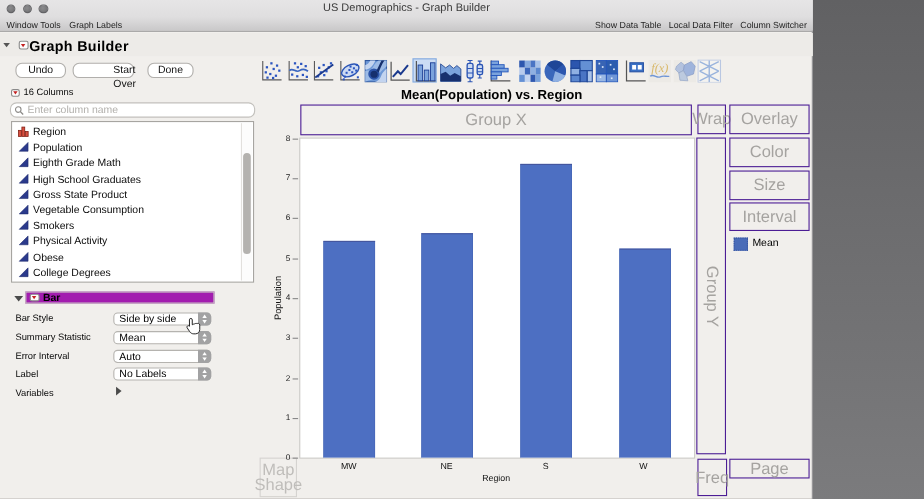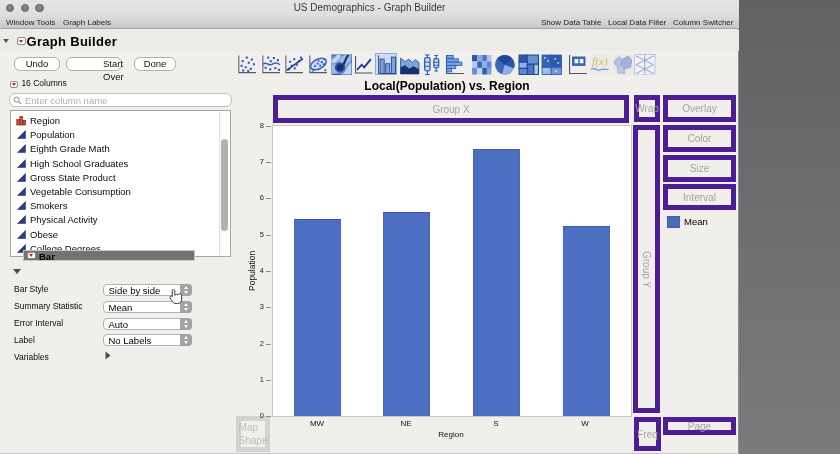--- a/index.html
+++ b/index.html
@@ -35,34 +35,34 @@
 
 #search { position:absolute; left:9px; top:93px; width:223px; height:14px; background:#fff;
   border:1px solid #c2c0bc; border-radius:6px; font-size:9.5px; color:#b2b0ac; line-height:13px; padding-left:15px; }
 #collist { position:absolute; left:10px; top:110px; width:221px; height:147px; background:#fff; border:1px solid #a7a5a1; }
 .crow { position:absolute; left:5px; height:14.2px; font-size:9.5px; color:#0a0a0a; line-height:14.2px; }
 .crow .ic { display:inline-block; width:11px; height:11px; vertical-align:-2px; margin-right:3px; }
 #vsb { position:absolute; right:1px; top:1px; width:10px; height:143px; background:#fcfcfc; border-left:1px solid #e2e0dd; }
 #vsb .thumb { position:absolute; left:1px; top:27px; width:7px; height:92px; background:#b4b2af; border-radius:4px; }
 
 
-#barhdr { position:absolute; left:23px; top:250px; width:172px; height:11px; background:#737373; border:1px solid #c8c6c3; }
+#barhdr { position:absolute; left:23px; top:265px; width:172px; height:11px; background:#a21caf; border:1px solid #c8c6c3; }
 .ptri { position:absolute; width:0; height:0; border-left:4px solid transparent; border-right:4px solid transparent; border-top:5.5px solid #4a4a4a; }
 .plabel { position:absolute; left:14px; font-size:8.5px; color:#0a0a0a; }
 .dd { position:absolute; left:103px; width:89px; height:12px; background:#fff; border:1px solid #b5b3af; border-radius:4px;
   font-size:9.5px; color:#000; line-height:11px; padding-left:4.5px; }
 .dd .step { position:absolute; right:-1px; top:-1px; width:12px; height:12px; background:#a2a2a3; border-radius:0 4px 4px 0; }
 .dd .step:before { content:""; position:absolute; left:3.5px; top:2px; width:0; height:0;
   border-left:2.5px solid transparent; border-right:2.5px solid transparent; border-bottom:3px solid #fff; }
 .dd .step:after { content:""; position:absolute; left:3.5px; bottom:2px; width:0; height:0;
   border-left:2.5px solid transparent; border-right:2.5px solid transparent; border-top:3px solid #fff; }
 
 
-.zone { position:absolute; border:5px solid #4c1d95; color:#a5a3a0; font-size:10px;
-  display:flex; align-items:center; justify-content:center; }
+.zone { position:absolute; border:1px solid #4c1d95; color:#a5a3a0; font-size:15px;
+  display:flex; align-items:center; justify-content:center; text-align:center; }
 
 
 #plot { position:absolute; left:272px; top:125px; width:360px; height:292px; background:#fff; border:1px solid #c9c7c4; }
 .bar { position:absolute; bottom:0; width:47px; background:#4d6fc2; border-top:1px solid #44569e; box-shadow:inset 0.5px 0 0 #4464b2, inset -0.5px 0 0 #4464b2; }
 .ytick { position:absolute; right:0; width:22px; text-align:right; font-size:7.5px; color:#222; }
 .ytl { position:absolute; width:5px; height:1px; background:#888; }
 .xlab { position:absolute; font-size:8px; color:#111; text-align:center; width:40px; }
 #charttitle { position:absolute; left:267px; top:79px; width:360px; text-align:center; font-size:12px; font-weight:bold; color:#000; }
 </style>
 </head>
@@ -331,21 +331,21 @@
   <div class="dd" style="top:283.5px;">Side by side<span class="step"></span></div>
   <div class="dd" style="top:300.5px;">Mean<span class="step"></span></div>
   <div class="dd" style="top:317.5px;">Auto<span class="step"></span></div>
   <div class="dd" style="top:334px;">No Labels<span class="step"></span></div>
   <div class="ptri" style="left:104px; top:353px; transform:rotate(-90deg);"></div>
 
   <svg class="abs" style="left:168px; top:288px; width:16px; height:17px; z-index:9;" viewBox="0 0 16 17">
     <path d="M5.5 1.5 C6.3 1.5 6.8 2 6.8 2.8 L6.8 7.2 L7.3 7.2 C7.5 6.6 8 6.3 8.6 6.4 L9.2 6.6 C9.4 6.1 9.9 5.9 10.5 6 L11.2 6.3 C11.5 5.9 12 5.8 12.5 6 C13.2 6.3 13.6 6.8 13.6 7.6 L13.6 11.5 C13.6 13.8 12 15.5 9.6 15.5 L8.2 15.5 C6.6 15.5 5.3 14.8 4.4 13.4 L2.2 10.1 C1.8 9.5 1.9 8.8 2.4 8.4 C3 7.9 3.8 8 4.3 8.6 L4.2 2.8 C4.2 2 4.7 1.5 5.5 1.5 Z" fill="#fff" stroke="#222" stroke-width="0.9"></path>
   </svg>
 
-  <div id="charttitle">Local(Population) vs. Region</div>
+  <div id="charttitle">Mean(Population) vs. Region</div>
   <div class="zone" style="left:273px; top:95px; width:356px; height:28px;">Group X</div>
   <div class="zone" style="left:634px; top:95px; width:26px; height:27px;">Wrap</div>
   <div class="zone" style="left:663px; top:95px; width:73px; height:27px;">Overlay</div>
   <div class="zone" style="left:663px; top:155px; width:73px; height:27px;">Size</div>
   <div class="zone" style="left:663px; top:125px; width:73px; height:27px;">Color</div>
   <div class="zone" style="left:663px; top:184px; width:73px; height:26px;">Interval</div>
   <div class="zone" style="left:633px; top:125px; width:27px; height:288px;">
         <span style="transform:rotate(90deg); white-space:nowrap;">Group Y</span>
       </div>
   <div class="zone" style="left:236px; top:416px; width:34px; height:36px; line-height:13px; color:#bfbdba; border-color:#d5d3d0;">Map<br>Shape</div>

